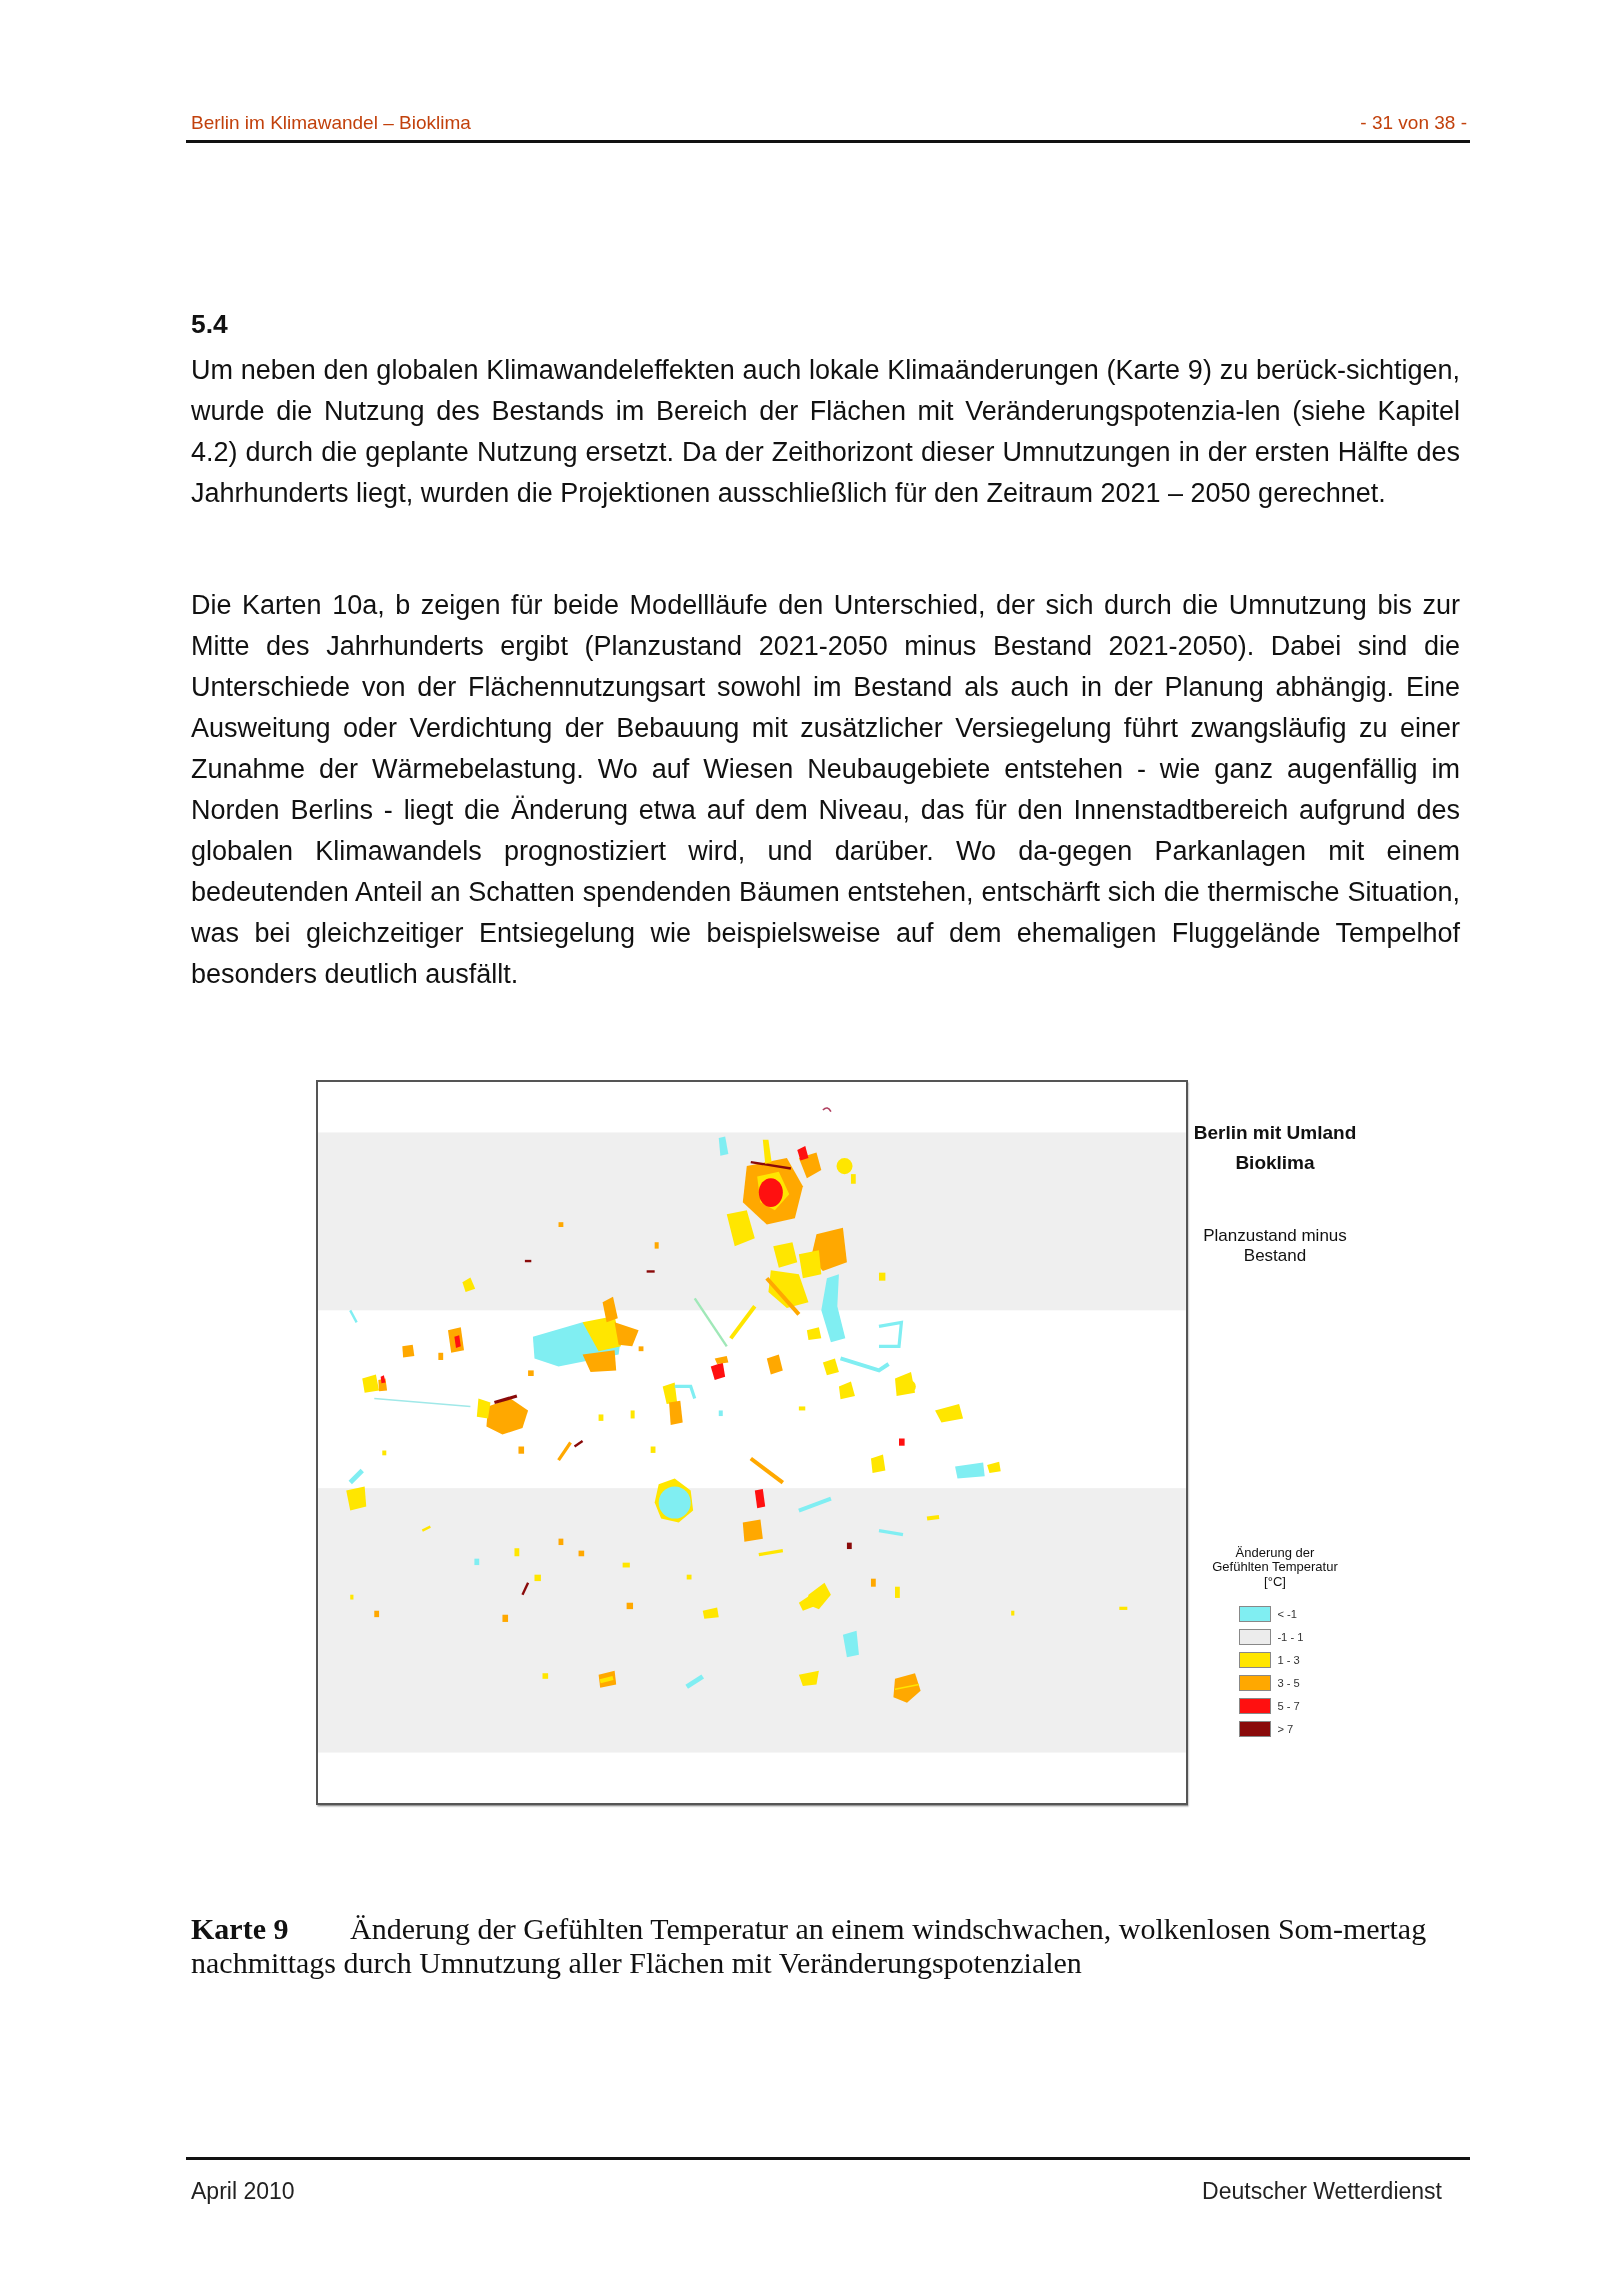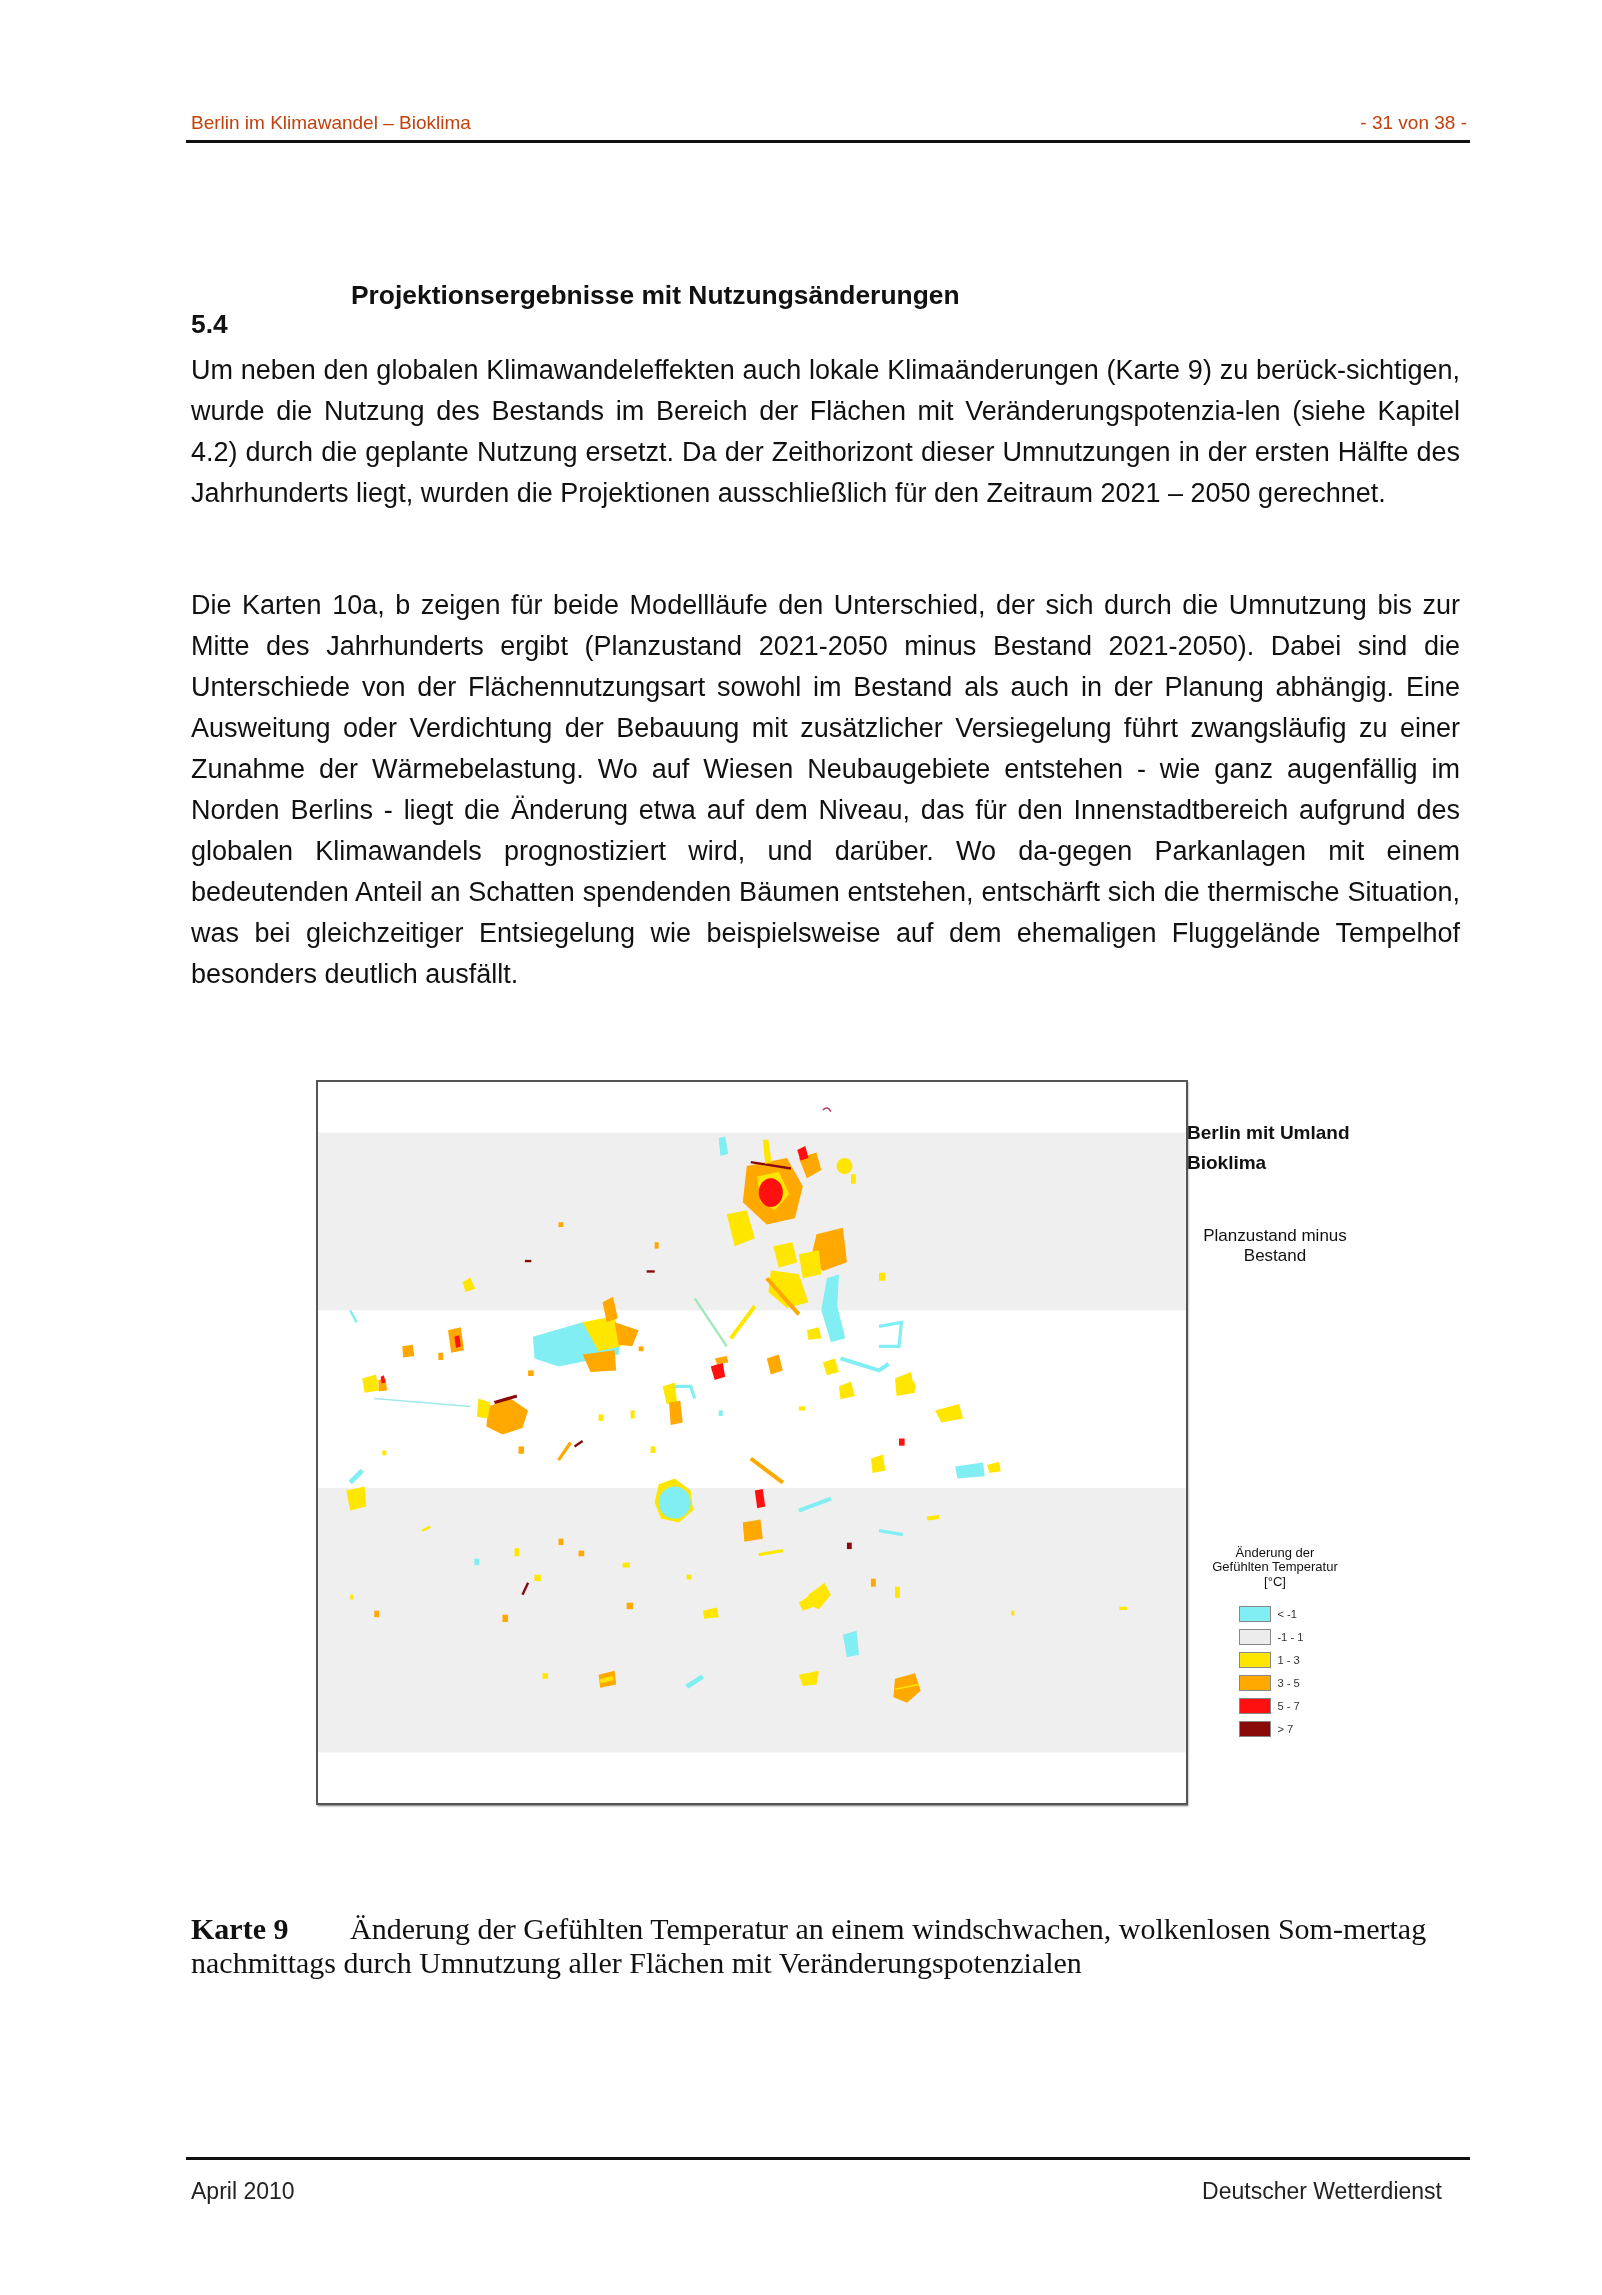--- a/index.html
+++ b/index.html
@@ -21,41 +21,40 @@
   .section-title { }
 
   .para { left: 191px; width: 1269px; font-size: 27px; line-height: 41px; text-align: justify; }
   .para1 { top: 350px; }
   .para2 { top: 585px; }
 
   .map-frame { left: 316px; top: 1080px; width: 868px; height: 721px; border: 2.4px solid #555;
                background: #fff; overflow: hidden; box-shadow: 0.8px 1.6px 1.6px #999; }
   .map-frame svg { position: absolute; left: 0; top: 0; }
 
-  .legend-title { left: 1187px; width: 176px; font-size: 19px; font-weight: bold; line-height: 30px; top: 1118px; }
+  .legend-title { left: 1187px; width: 176px; text-align: center; font-size: 19px; font-weight: bold; line-height: 30px; top: 1118px; }
   .legend-subtitle { left: 1187px; width: 176px; text-align: center; font-size: 17px; line-height: 20px; top: 1226px; }
   .legend-heading { left: 1187px; width: 176px; text-align: center; font-size: 13px; font-weight: normal; line-height: 14.4px; top: 1546px; }
   .legend-list { left: 1239px; top: 1602px; }
   .legend-row { display: flex; align-items: center; height: 23px; }
   .legend-swatch { width: 32px; height: 16px; border: 1.2px solid #888; box-sizing: border-box; margin-right: 6.4px; }
   .legend-label { font-size: 11.2px; color: #333; }
 
   .caption { left: 191px; width: 1269px; top: 1912px; font-size: 30px; line-height: 34px; font-family: Liberation Serif, serif; }
   .caption-label { font-weight: bold; display: inline-block; width: 159px; }
 </style>
 </head>
 <body>
 
 <div class="abs hdr-text hdr-left">Berlin im Klimawandel – Bioklima</div>
 <div class="abs hdr-text hdr-right">- 31 von 38 -</div>
 <div class="rule rule-top"></div>
 
 <div class="abs section-heading">
   <span class="section-num">5.4</span>
-  <span class="section-title">Projektionsergebnisse mit Nutzungsänderungen</span>
 </div>
 
 <p class="abs para para1" style="margin:0">Um neben den globalen Klimawandeleffekten auch lokale Klimaänderungen (Karte 9) zu berück-sichtigen, wurde die Nutzung des Bestands im Bereich der Flächen mit Veränderungspotenzia-len (siehe Kapitel 4.2) durch die geplante Nutzung ersetzt. Da der Zeithorizont dieser Umnutzungen in der ersten Hälfte des Jahrhunderts liegt, wurden die Projektionen ausschließlich für den Zeitraum 2021 – 2050 gerechnet.</p>
 <p class="abs para para2" style="margin:0">Die Karten 10a, b zeigen für beide Modellläufe den Unterschied, der sich durch die Umnutzung bis zur Mitte des Jahrhunderts ergibt (Planzustand 2021-2050 minus Bestand 2021-2050). Dabei sind die Unterschiede von der Flächennutzungsart sowohl im Bestand als auch in der Planung abhängig. Eine Ausweitung oder Verdichtung der Bebauung mit zusätzlicher Versiegelung führt zwangsläufig zu einer Zunahme der Wärmebelastung. Wo auf Wiesen Neubaugebiete entstehen - wie ganz augenfällig im Norden Berlins - liegt die Änderung etwa auf dem Niveau, das für den Innenstadtbereich aufgrund des globalen Klimawandels prognostiziert wird, und darüber. Wo da-gegen Parkanlagen mit einem bedeutenden Anteil an Schatten spendenden Bäumen entstehen, entschärft sich die thermische Situation, was bei gleichzeitiger Entsiegelung wie beispielsweise auf dem ehemaligen Fluggelände Tempelhof besonders deutlich ausfällt.</p>
 
 <div class="abs map-frame">
   <svg width="868" height="721" viewBox="0 0 1083 900">
 
     <rect x="0" y="0" width="1083" height="900" fill="#ffffff"></rect>
     <rect x="0" y="63" width="1083" height="222" fill="#efefef"></rect>

